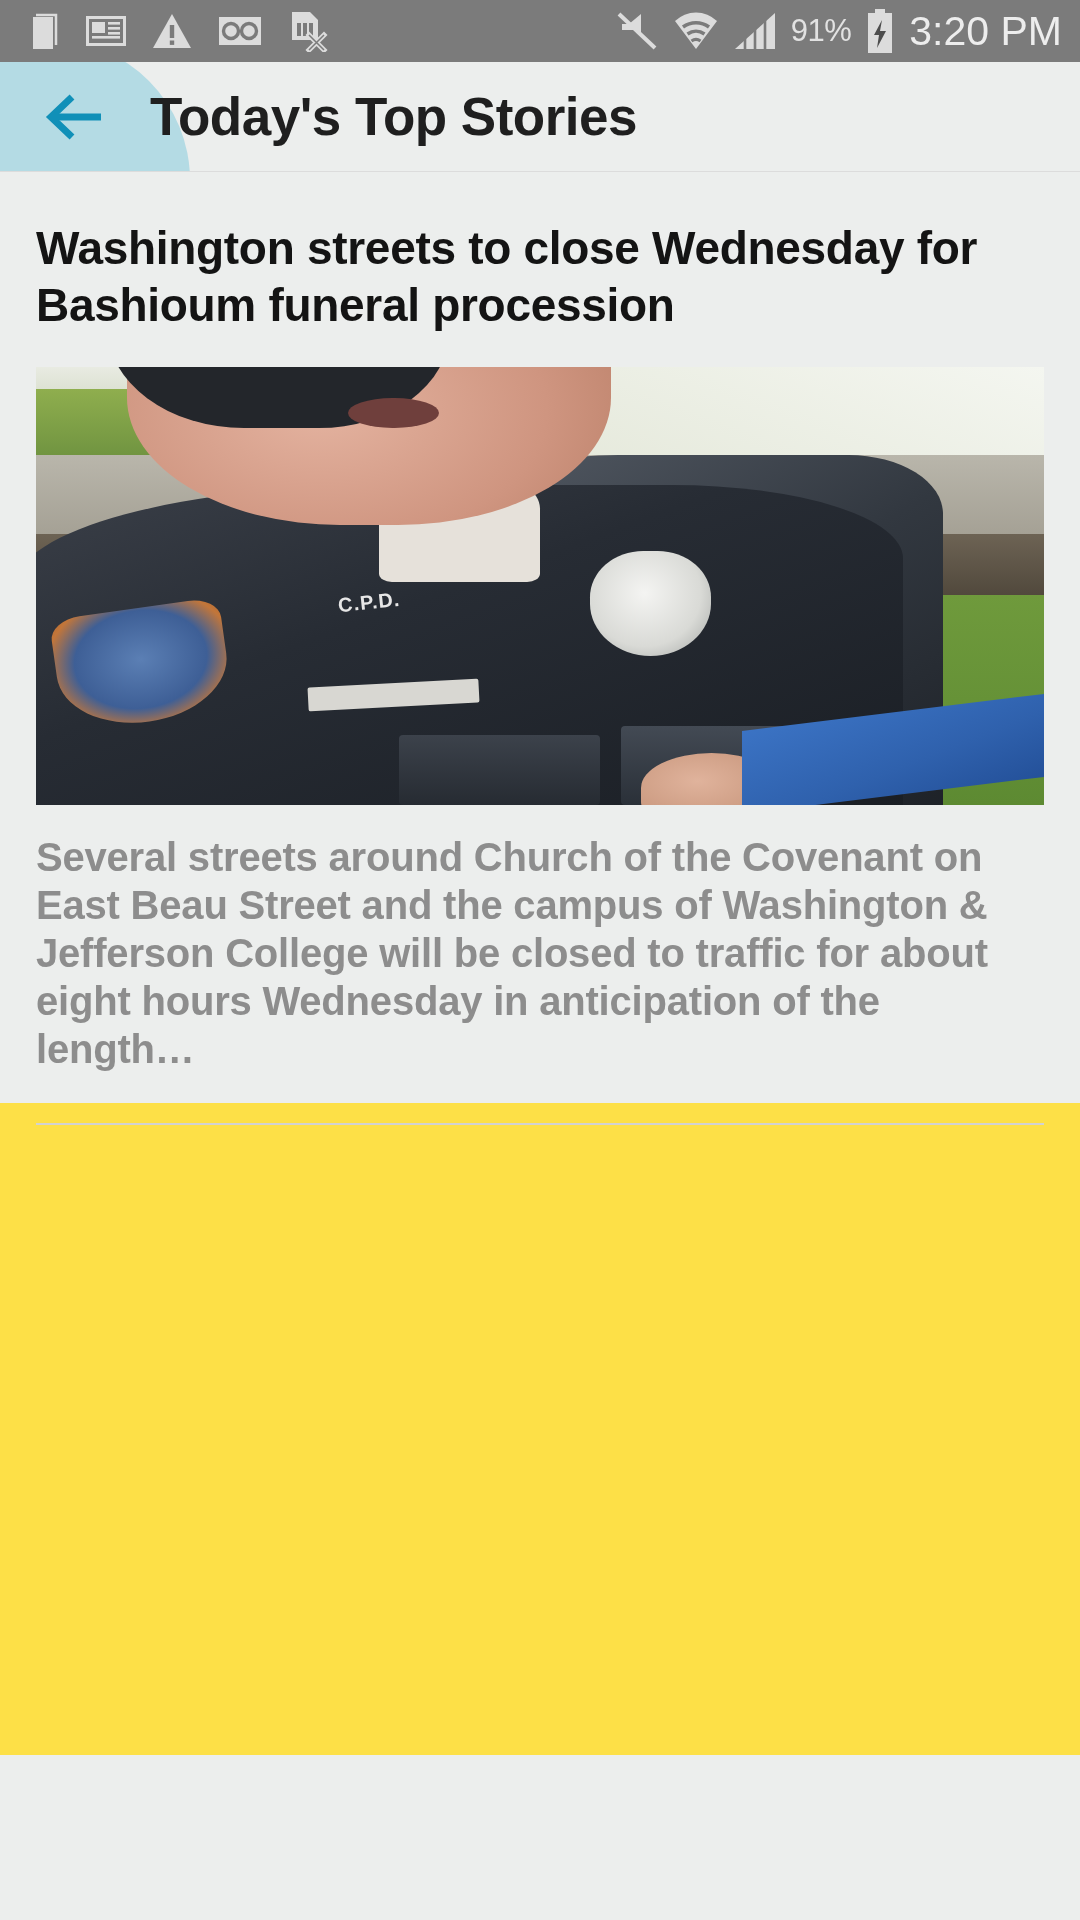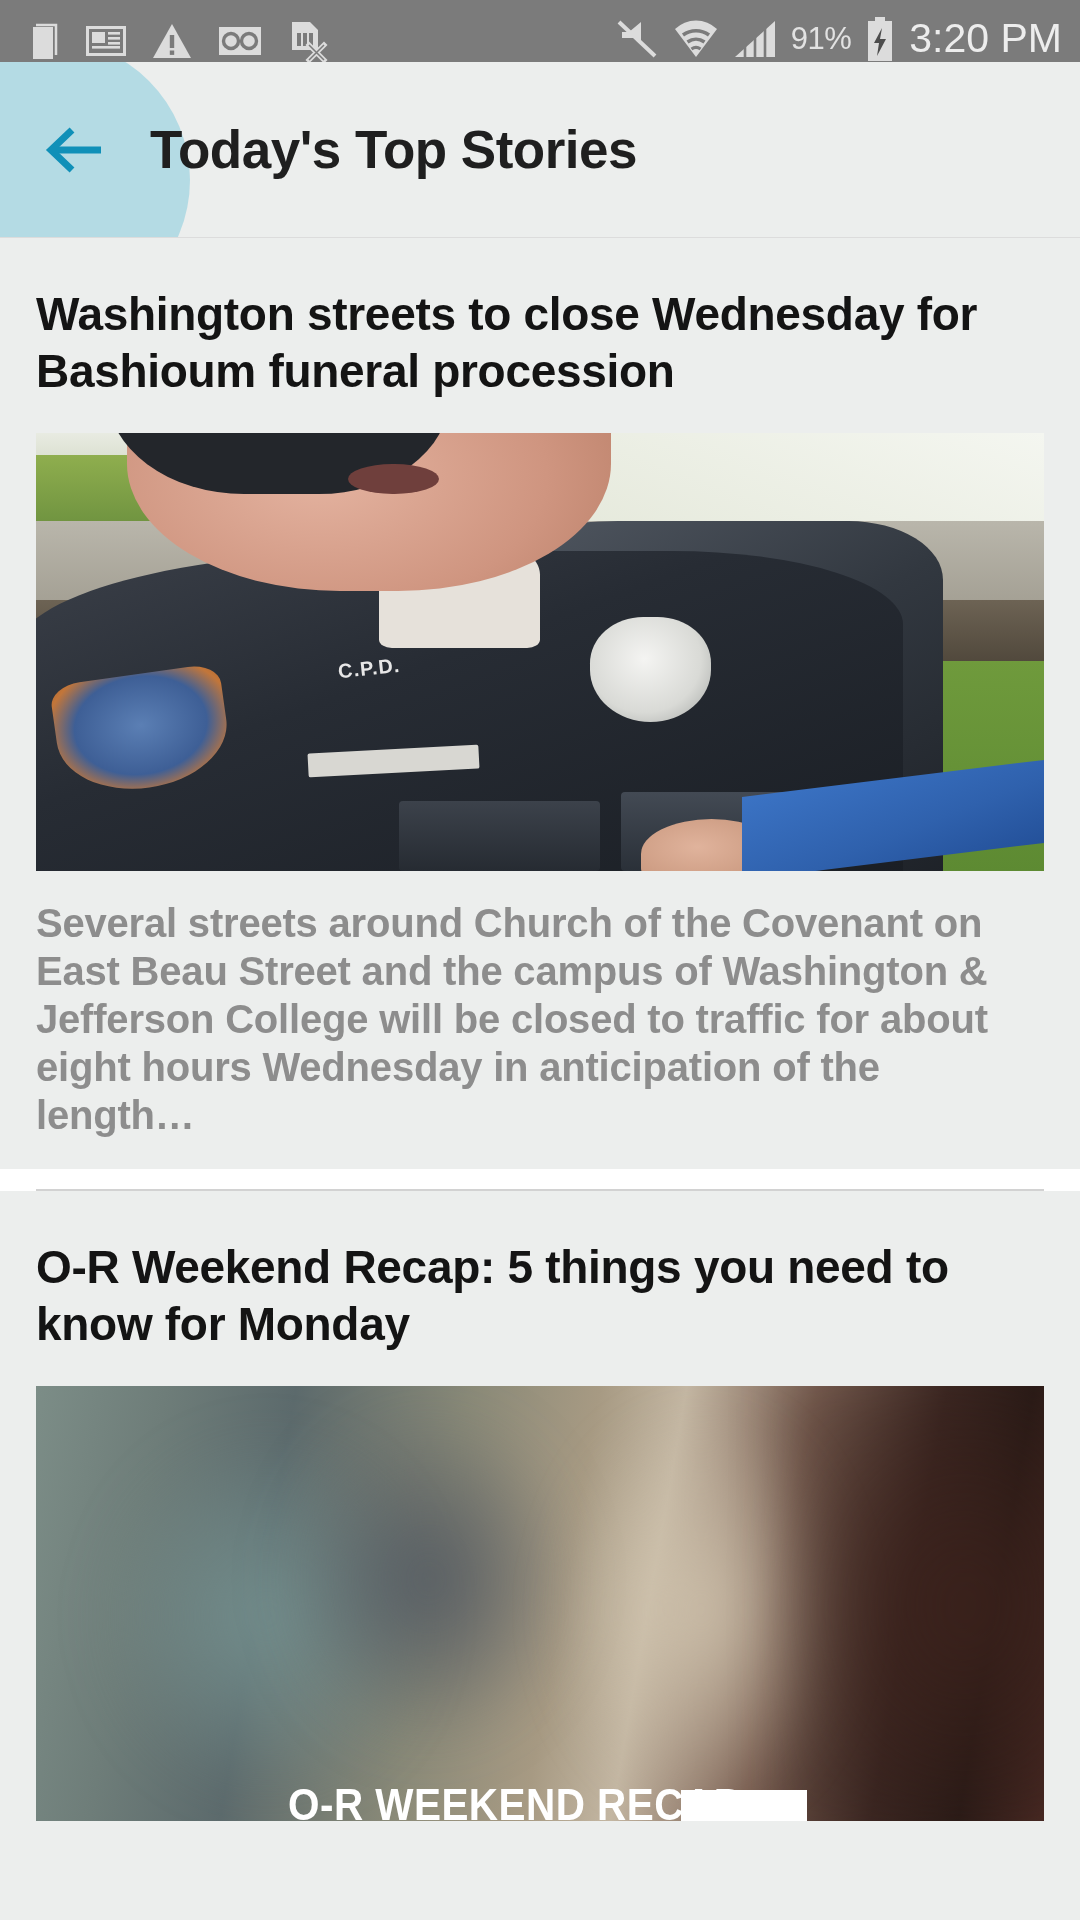--- a/index.html
+++ b/index.html
@@ -8,21 +8,21 @@
     background: #eceeed;
     font-family: "Liberation Sans", sans-serif;
     overflow: hidden;
   }
 
   
   #status-bar {
     height: 62px;
     background: #7b7b7b;
     display: flex;
-    align-items: flex-end;
+    align-items: center;
     padding: 0 18px 0 26px;
     color: #e8e8e8;
   }
   #status-left { display: flex; align-items: center; gap: 26px; }
   #status-right {
     margin-left: auto;
     display: flex;
     align-items: center;
     gap: 14px;
   }
@@ -37,21 +37,21 @@
     font-size: 41px;
     color: #ededed;
     letter-spacing: 0px;
     margin-left: 0;
     white-space: nowrap;
   }
 
   
   #app-bar {
     position: relative;
-    height: 176px;
+    height: 110px;
     background: #eceeed;
     display: flex;
     align-items: center;
     overflow: hidden;
     border-bottom: 1px solid #dcdcdc;
   }
   #back-ripple {
     position: absolute;
     left: -90px;
     top: -22px;
@@ -77,21 +77,21 @@
     font-size: 53px;
     font-weight: bold;
     color: #1f1f1f;
     letter-spacing: -0.5px;
     white-space: nowrap;
   }
 
   
   #content {
     height: calc(1920px - 62px - 149px);
-    background: #ffffff;
+    background: #fde047;
     overflow: hidden;
     position: relative;
   }
   .article { padding: 0 36px; background: #eceeed; }
   .article-headline {
     font-size: 46px;
     font-weight: bold;
     color: #141414;
     line-height: 1.23;
     letter-spacing: -0.3px;
@@ -318,30 +318,15 @@
         <div class="p1-hand"></div>
         <div class="p1-blue"></div>
       </div>
     </div>
 
     <div class="article-summary">Several streets around Church of the Covenant on East Beau Street and the campus of Washington &amp; Jefferson College will be closed to traffic for about eight hours Wednesday in anticipation of the length…</div>
   </div>
 
   <div class="divider"></div>
 
-  <div class="article">
-
-    <div class="article-headline">O-R Weekend Recap: 5 things you need to know for Monday</div>
-
-    <div class="article-image">
-      <div class="photo2">
-        <div class="p2-blur1"></div>
-        <div class="p2-blur2"></div>
-        <div class="p2-blur3"></div>
-        <div class="p2-blur4"></div>
-        <div class="p2-whitebox"></div>
-        <div class="p2-caption">O-R WEEKEND RECAP</div>
-      </div>
-    </div>
-  </div>
 
   <div id="footer-space"></div>
 </div>
 
 </body></html>

